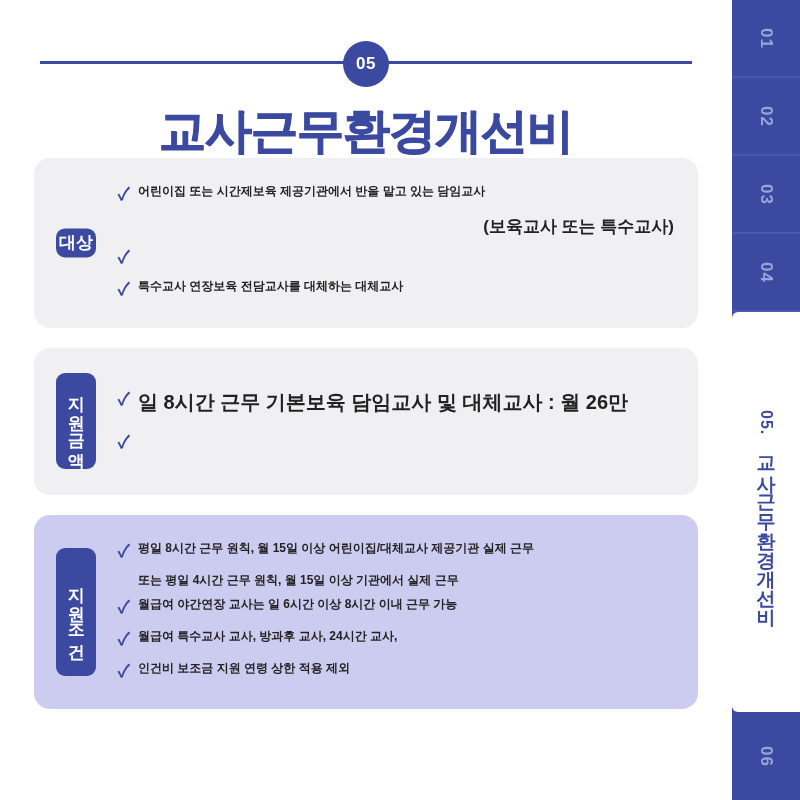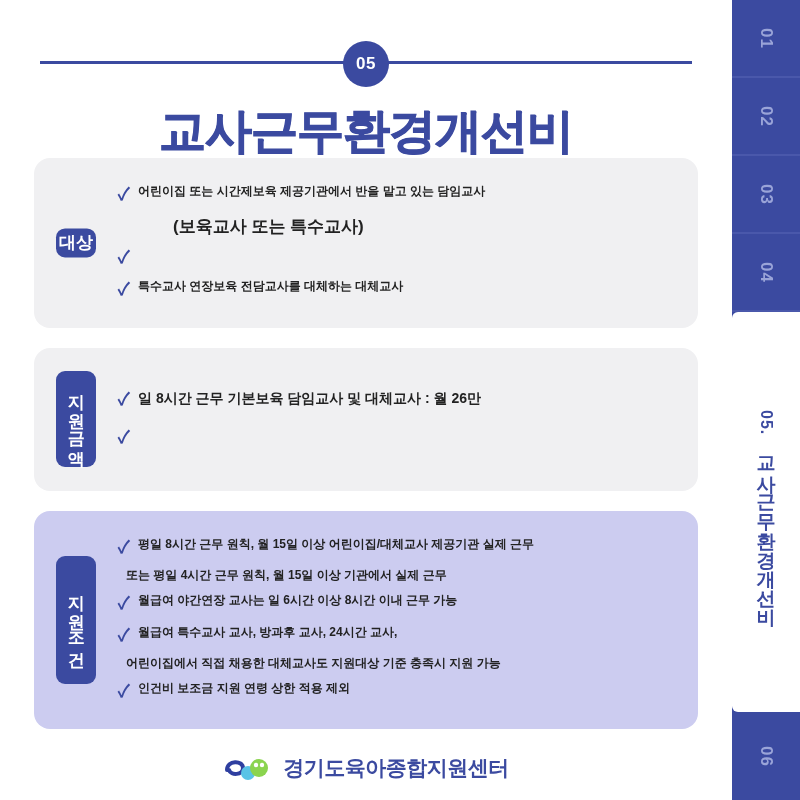--- a/index.html
+++ b/index.html
@@ -156,31 +156,32 @@
     font-weight: bold;
     line-height: 1.45;
   }
   .bullet-text {
     font-size: 12px;
     color: #222222;
     line-height: 1.45;
     font-weight: 600;
   }
   .bullet-text.big {
-    font-size: 14px;
+    font-size: 20px;
   }
   .sub-line {
     font-size: 17px;
     color: #222222;
     line-height: 1.45;
     font-weight: 600;
     margin: 2px 0 2px 55px;
+    text-align: right;
   }
   .cont-line {
-    margin-left: 8px;
+    margin-left: 20px;
   }
 
   #section-amount .bullet-row { margin: 14px 0; }
 
   
   #footer {
     position: absolute;
     bottom: 18px;
     left: 0;
     width: 732px;
@@ -254,40 +255,27 @@
 
     <div class="bullet-row">
       <span class="check">✓</span>
       <span class="bullet-text">월급여 야간연장 교사는 일 6시간 이상 8시간 이내 근무 가능</span>
     </div>
 
     <div class="bullet-row">
       <span class="check">✓</span>
       <span class="bullet-text">월급여 특수교사 교사, 방과후 교사, 24시간 교사,</span>
     </div>
-    <div class="bullet-text cont-line">어린이집에서 직접 채용한 대체교사도 지원대상 기준 충족시 지원 가능</div>
 
     <div class="bullet-row">
       <span class="check">✓</span>
       <span class="bullet-text">인건비 보조금 지원 연령 상한 적용 제외</span>
     </div>
   </div>
 
-  <div id="footer">
-    <span id="footer-mark">
-      <svg width="52" height="28" viewBox="0 0 52 28" xmlns="http://www.w3.org/2000/svg">
-        <path d="M4 16 C4 6, 20 6, 20 14 C20 21, 8 22, 6 16" fill="none" stroke="#2f3fa0" stroke-width="4" stroke-linecap="round"></path>
-        <circle cx="25" cy="19" r="7" fill="#59c3e6"></circle>
-        <circle cx="36" cy="14" r="9" fill="#8bd44f"></circle>
-        <circle cx="33" cy="11" r="2.2" fill="#ffffff"></circle>
-        <circle cx="39" cy="11" r="2.2" fill="#ffffff"></circle>
-      </svg>
-    </span>
-    <span id="footer-text">경기도육아종합지원센터</span>
-  </div>
 
 </div>
 
 <div id="side-rail">
   <div class="rail-tab inactive">
     <span>01</span>
   </div>
   <div class="rail-tab inactive">
     <span>02</span>
   </div>

